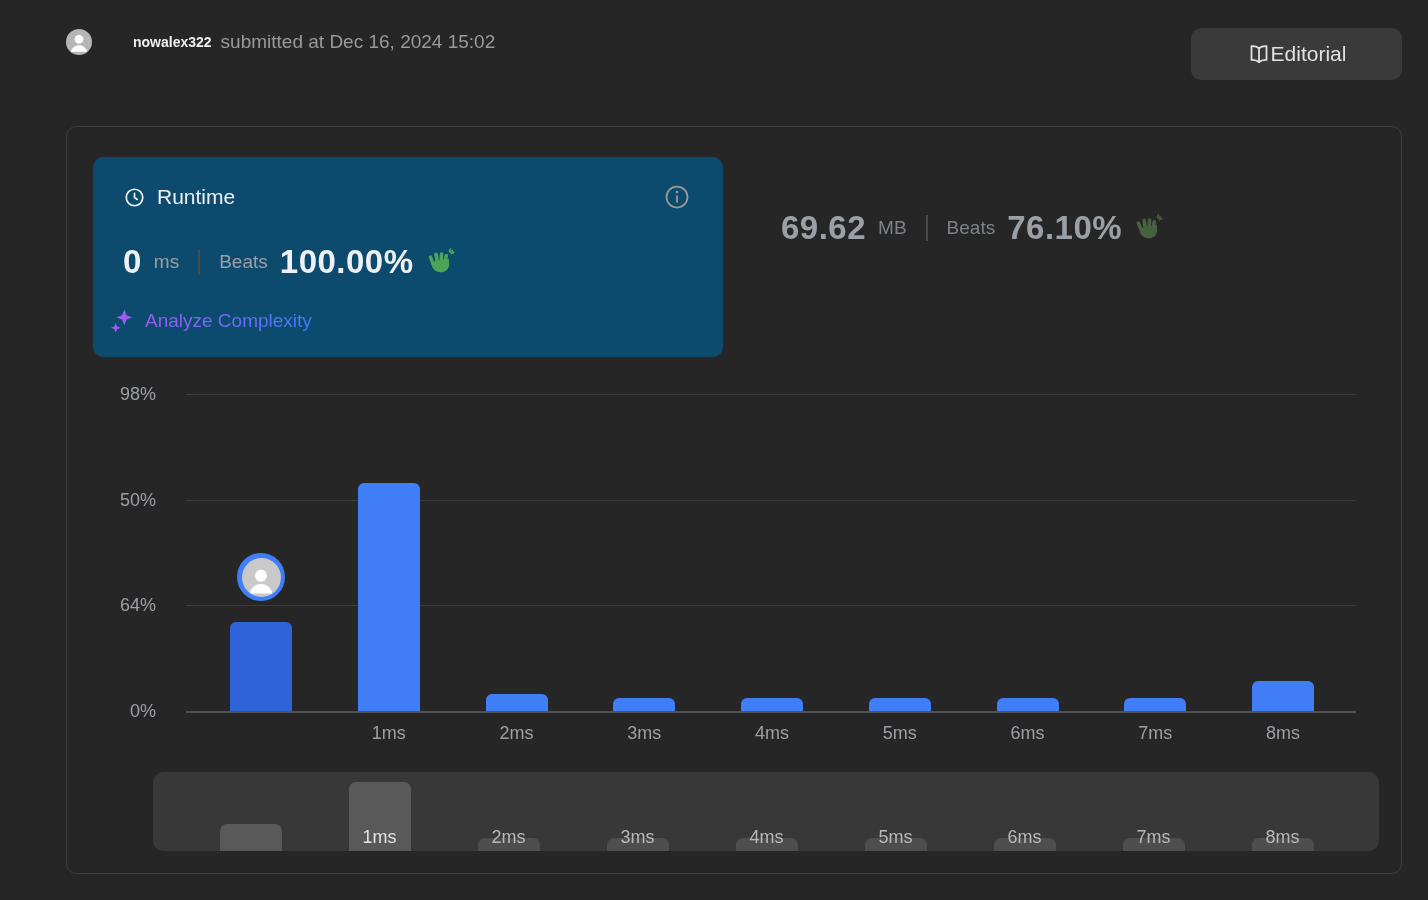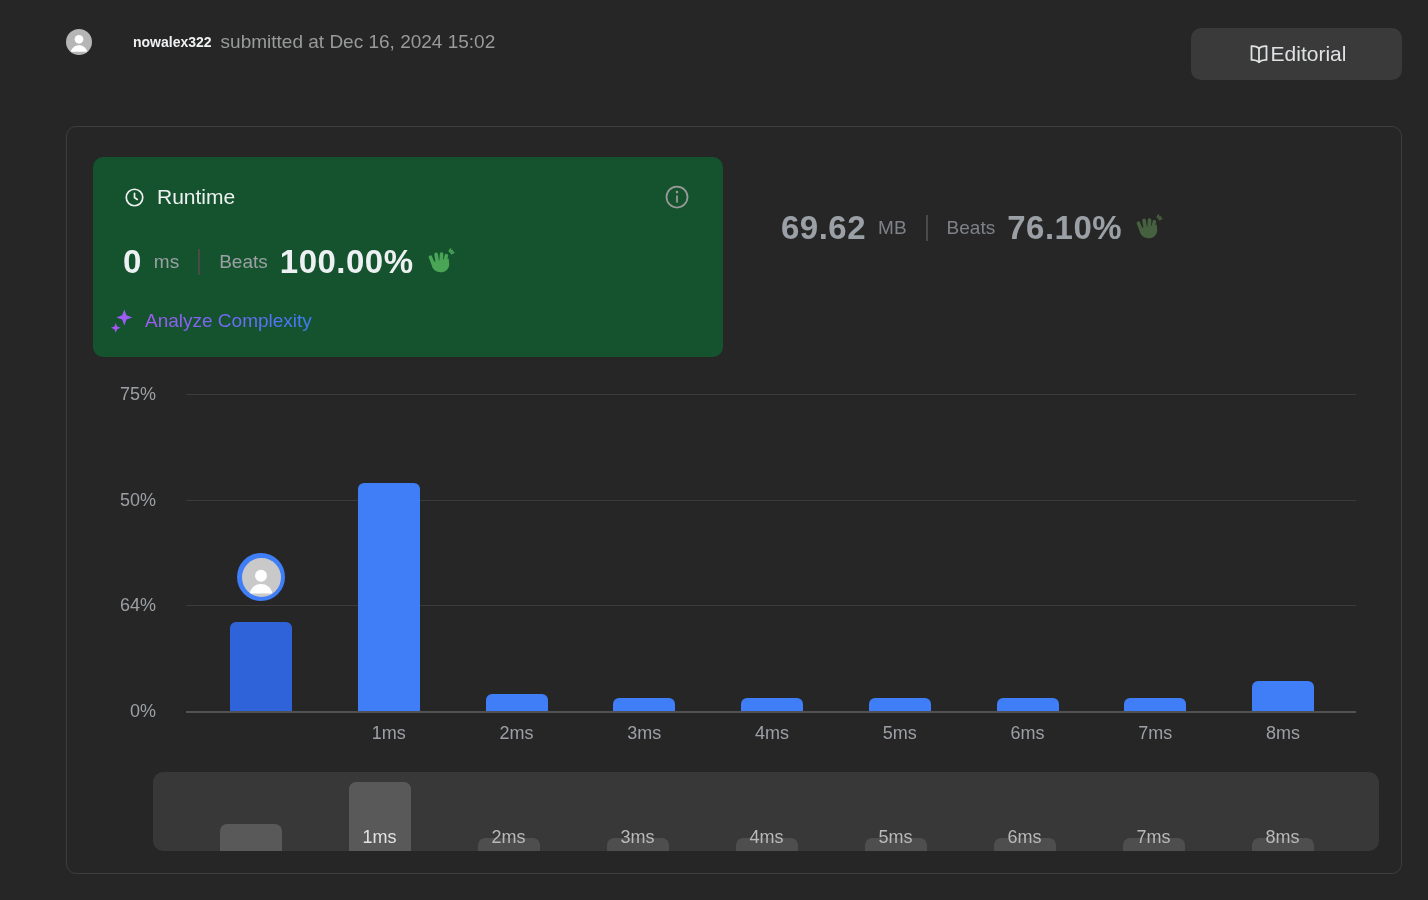--- a/index.html
+++ b/index.html
@@ -21,21 +21,21 @@
   .btn { height:52px; border-radius:10px; display:flex; align-items:center; justify-content:center; padding:0 26px; font-size:21px; border:none; cursor:pointer; font-family:inherit; }
   .btn-editorial { background:#3a3a3a; color:#dfe1e3; width:211px; }
   .btn-solution  { background:var(--solution-green,#52ae5e); color:#ffffff; font-weight:600; width:212px; }
 
   
   .card { position:absolute; left:66px; top:126px; width:1336px; height:748px;
           border:1px solid #3d3d3d; border-radius:10px; }
 
   
   .runtime-panel { position:absolute; left:26px; top:30px; width:630px; height:200px;
-                   background:#14532d; border-radius:10px; cursor:pointer; }
+                   background:#0c4a6e; border-radius:10px; cursor:pointer; }
   .panel-title-row { position:absolute; left:30px; top:28px; display:flex; align-items:center; gap:11px; }
   .panel-title { font-size:21px; color:#eef0f2; font-weight:500; }
   .info-icon { position:absolute; right:32px; top:26px; cursor:pointer; }
   .stats-row { position:absolute; left:30px; top:86px; display:flex; align-items:center; gap:12px; }
   .big-val { font-size:33px; font-weight:700; color:#eef1f3; letter-spacing:.5px; }
   .unit { font-size:19px; color:#9ba0a5; font-weight:500; }
   .vdiv { width:2px; height:26px; background:#4a4a4a; margin:0 7px; }
   .beats-label { font-size:19px; color:#9ba0a5; }
   .analyze-row { position:absolute; left:16px; top:150px; display:flex; align-items:center; gap:9px; cursor:pointer; }
   .analyze-text { font-size:19px; font-weight:500;
@@ -171,21 +171,21 @@
   </div>
 
   <div id="chart">
       <div class="gridline baseline" style="top: 584px;"></div>
       <div class="ytick" style="top: 584px;">0%</div>
       <div class="gridline" style="top: 478.332px;"></div>
       <div class="ytick" style="top: 478.332px;">64%</div>
       <div class="gridline" style="top: 372.665px;"></div>
       <div class="ytick" style="top: 372.665px;">50%</div>
       <div class="gridline" style="top: 266.998px;"></div>
-      <div class="ytick" style="top: 266.998px;">75%</div>
+      <div class="ytick" style="top: 266.998px;">98%</div>
       <div class="bar" style="left: 163px; top: 495.239px; height: 88.7607px; background: rgb(46, 99, 218);"></div>
       <div class="bar" style="left: 290.75px; top: 355.758px; height: 228.242px; background: rgb(63, 126, 247);"></div>
       <div class="xtick" style="left: 276.75px;">1ms</div>
       <div class="bar" style="left: 418.5px; top: 567.093px; height: 16.9068px; background: rgb(63, 126, 247);"></div>
       <div class="xtick" style="left: 404.5px;">2ms</div>
       <div class="bar" style="left: 546.25px; top: 571.32px; height: 12.6801px; background: rgb(63, 126, 247);"></div>
       <div class="xtick" style="left: 532.25px;">3ms</div>
       <div class="bar" style="left: 674px; top: 571.32px; height: 12.6801px; background: rgb(63, 126, 247);"></div>
       <div class="xtick" style="left: 660px;">4ms</div>
       <div class="bar" style="left: 801.75px; top: 571.32px; height: 12.6801px; background: rgb(63, 126, 247);"></div>

